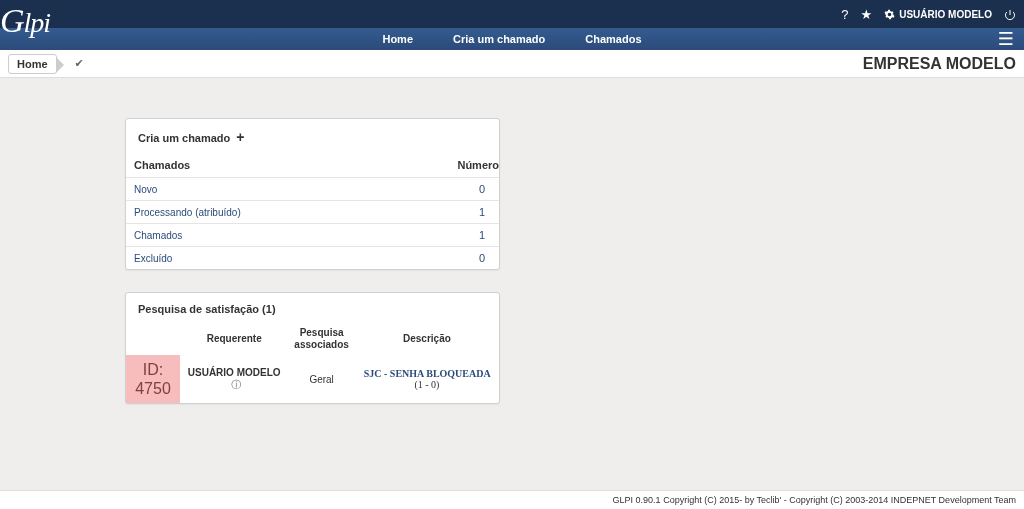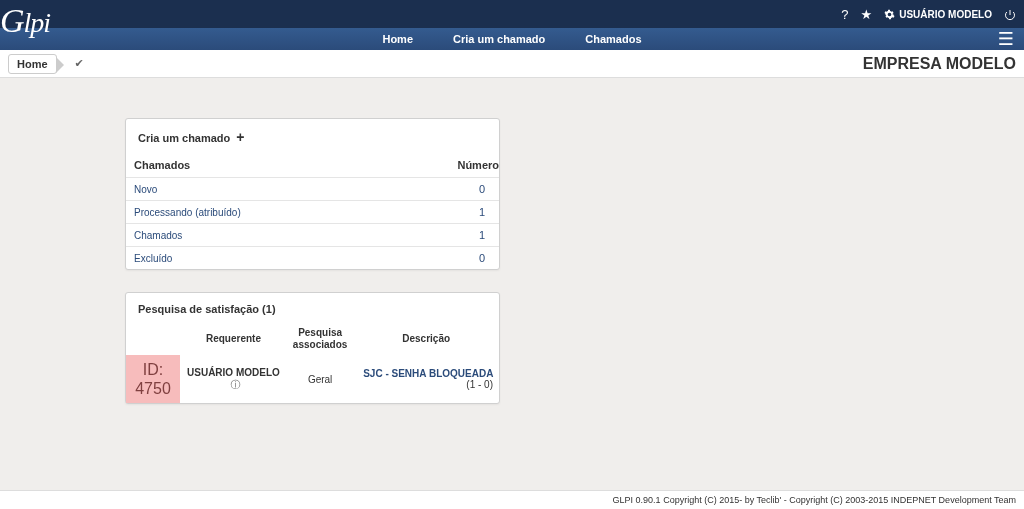--- a/index.html
+++ b/index.html
@@ -36,21 +36,21 @@
 table.status td { padding: 5px 8px; border-top: 1px solid #e5e5e5; }
 table.status td.label a { color: #2b4b7a; font-weight: normal; font-size: 10px; }
 table.status td.count { text-align: right; padding-right: 14px; color: #2b4b7a; font-weight: normal; }
 
 table.survey { width: 100%; border-collapse: collapse; font-size: 10px; padding-left: 44px; }
 table.survey th { font-weight: bold; text-align: center; padding: 4px 6px; color: #333; line-height: 1.2; }
 table.survey td { padding: 5px 6px; text-align: center; }
 .idcell { background: #f7bcbc; color: #804040; font-weight: normal; font-size: 16px; line-height: 1.2; padding: 4px 6px; width: 54px; }
 .reqcell { font-weight: bold; text-align: left; }
 .reqcell .info { font-weight: normal; color: #666; margin-left: 4px; }
-.desc-link { color: #2b4b7a; font-weight: bold; text-align: right; display: block; }
+.desc-link { color: #2b4b7a; font-weight: bold; text-align: center; display: block; font-family: Liberation Serif, serif; }
 .desc-extra { color: #333; font-weight: normal; }
 
 .footer { position: fixed; bottom: 0; left: 0; right: 0; background: #fff; border-top: 1px solid #ddd; font-size: 9px; text-align: right; padding: 4px 8px; color: #333; }
 
 svg.gear { width: 11px; height: 11px; fill: #fff; vertical-align: middle; }
 svg.power { width: 12px; height: 12px; stroke: #fff; fill: none; stroke-width: 2; vertical-align: middle; }
 </style>
 </head>
 <body>
 
@@ -139,14 +139,14 @@
           <a class="desc-link"><span>SJC - SENHA BLOQUEADA</span> <span class="desc-extra">(1 - 0)</span></a>
         </td>
       </tr>
     </tbody>
       </table>
   </div>
 
 </div>
 
 <div class="footer">
-  <span>GLPI 0.90.1 Copyright (C) 2015- by Teclib' - Copyright (C) 2003-2015 INDEPNET Development Team</span>
+  <span>GLPI 0.90.1 Copyright (C) 2015- by Teclib' - Copyright (C) 2003-2014 INDEPNET Development Team</span>
 </div>
 
 </body></html>

